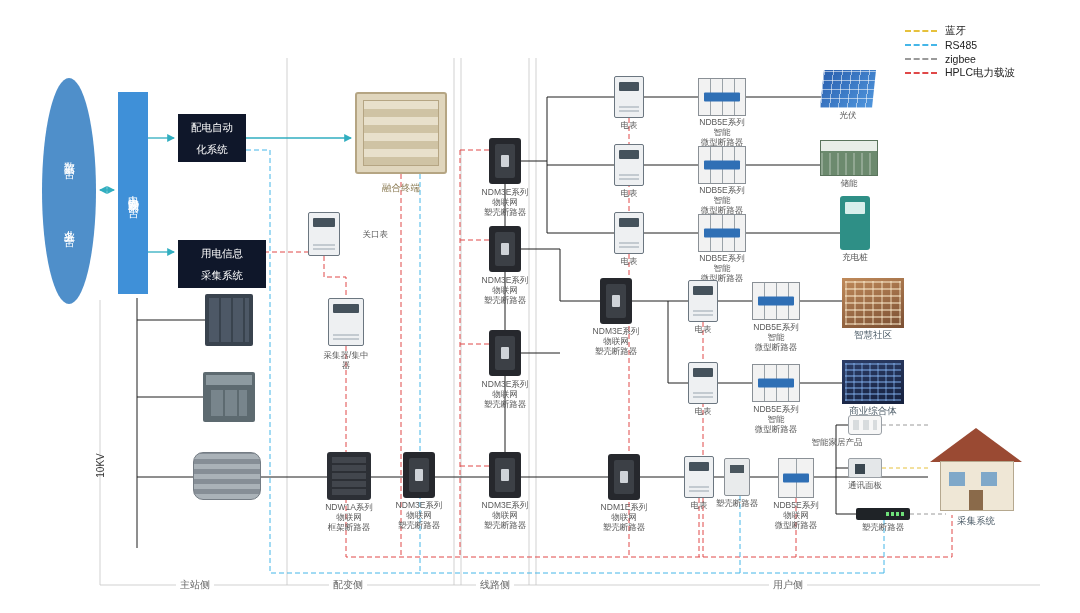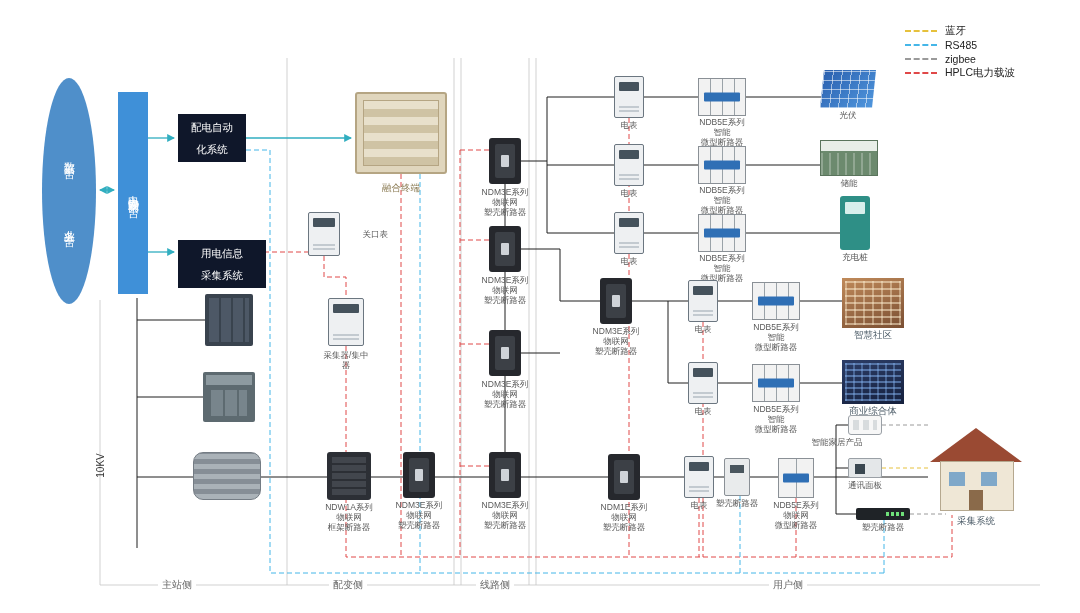--- a/index.html
+++ b/index.html
@@ -317,18 +317,18 @@
   <div class="lbl" style="left:832px;top:480px;width:66px">通讯面板</div>
   <div class="icon host" style="left:856px;top:508px;width:54px;height:12px"></div>
   <div class="lbl" style="left:848px;top:522px;width:70px">塑壳断路器</div>
 
   <div class="icon" style="left:928px;top:428px;width:96px;height:86px">
     <div class="house-roof" style="left:2px;top:0"></div>
     <div class="house-body" style="left:12px;top:33px;width:72px;height:48px"></div>
   </div>
   <div class="lbl big" style="left:944px;top:516px;width:64px">采集系统</div>
 
-  <div class="section-lbl" style="left:177px">主站侧</div>
+  <div class="section-lbl" style="left:195px">主站侧</div>
   <div class="section-lbl" style="left:348px">配变侧</div>
   <div class="section-lbl" style="left:495px">线路侧</div>
   <div class="section-lbl" style="left:788px">用户侧</div>
 
 </div>
 
 </body></html>

